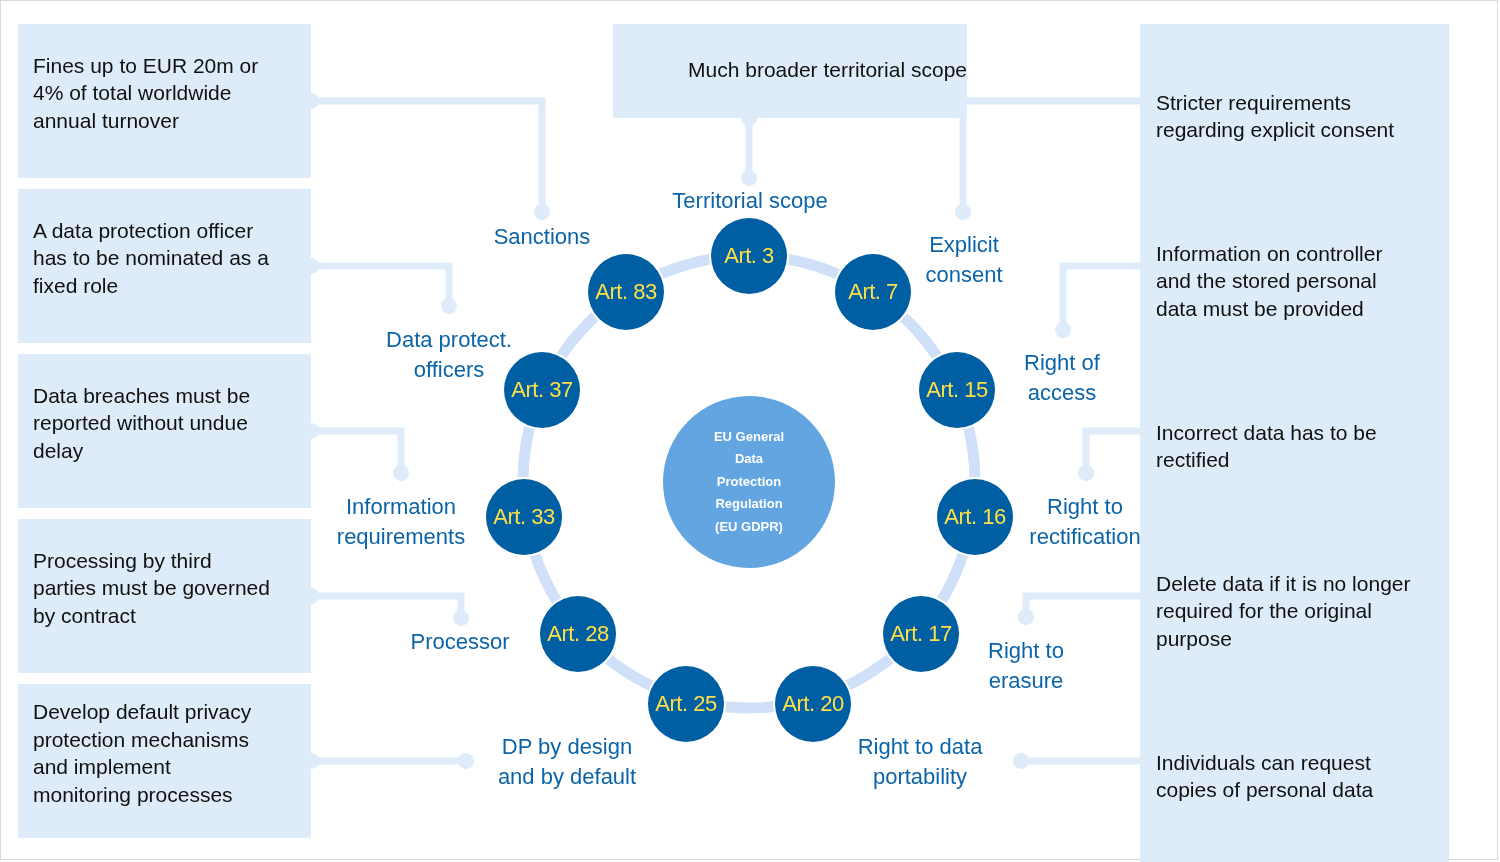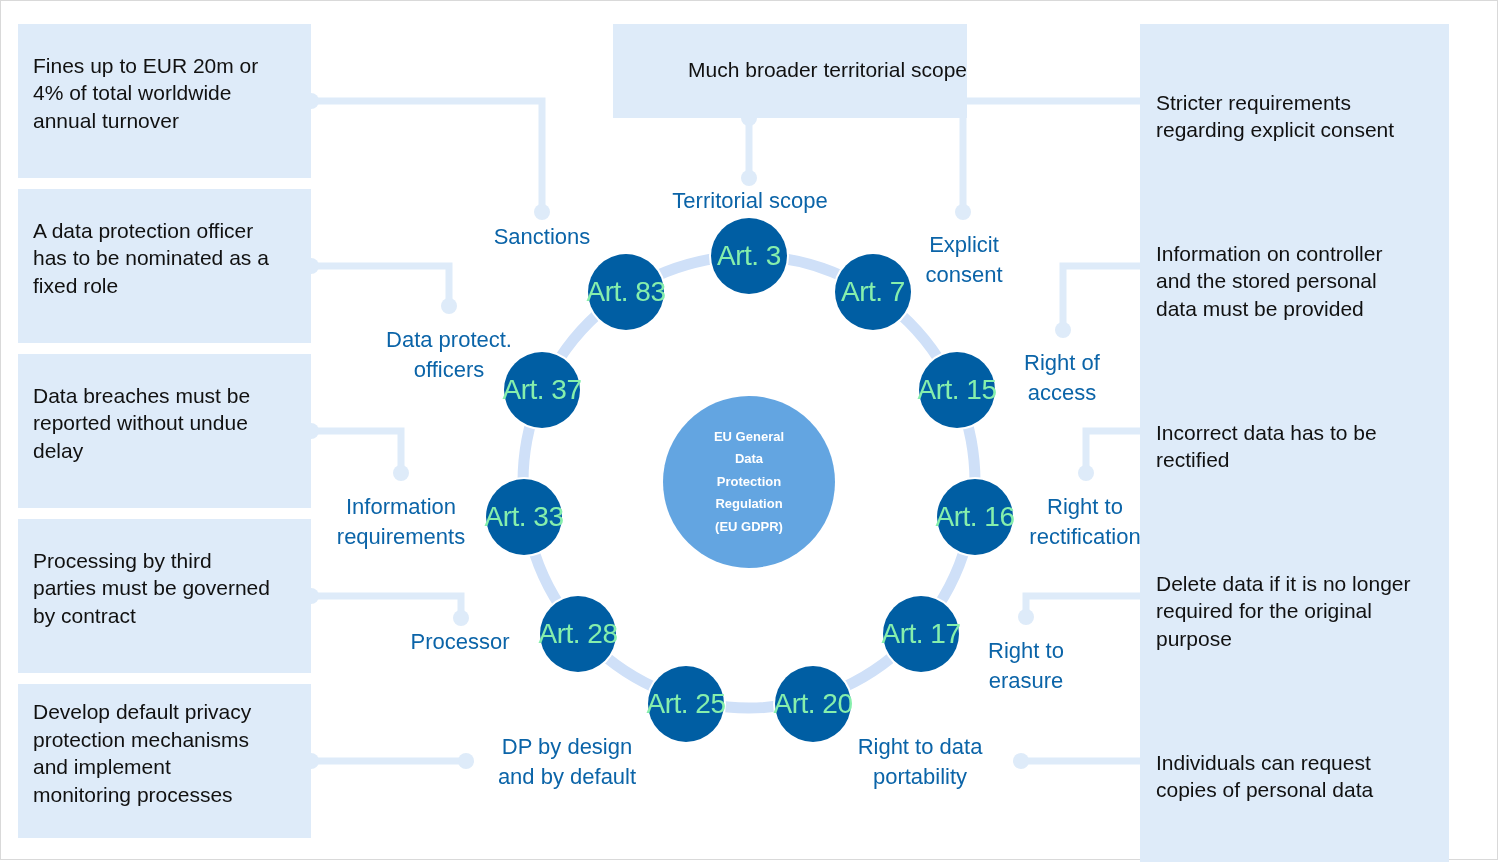--- a/index.html
+++ b/index.html
@@ -4,21 +4,21 @@
 <style>
   html, body { margin: 0; padding: 0; background: #ffffff; }
   body { width: 1500px; height: 862px; position: relative; overflow: hidden; font-family: "Liberation Sans", sans-serif; }
   .frame { position: absolute; left: 0; top: 0; width: 1498px; height: 860px; border: 1px solid #d9d9d9; box-sizing: border-box; }
   .box { position: absolute; background: #deebf9; color: #111; font-size: 21px; line-height: 27.5px; box-sizing: border-box; display: flex; align-items: center; }
   .box span { display: block; white-space: pre-line; }
   .box.left { left: 18px; width: 293px; height: 154px; padding: 0 10px 16px 15px; }
   .box.right { left: 1140px; width: 309px; height: 184px; padding: 0 10px 0 16px; }
   .box.top { left: 573px; top: 24px; width: 354px; height: 94px; justify-content: flex-end; padding-bottom: 2px; margin-left: 40px; }
   .label { position: absolute; color: #0b64a8; font-weight: normal; font-size: 22px; line-height: 30px; text-align: center; white-space: pre-line; transform: translate(-50%, -50%); }
-  .art { position: absolute; width: 76px; height: 76px; border-radius: 50%; background: #005ea3; color: #86efac; font-size: 28px; display: flex; align-items: center; justify-content: center; transform: translate(-50%, -50%); letter-spacing: -0.5px; white-space: nowrap; box-shadow: 0 0 0 2px #ffffff; }
+  .art { position: absolute; width: 76px; height: 76px; border-radius: 50%; background: #005ea3; color: #fde047; font-size: 22px; display: flex; align-items: center; justify-content: center; transform: translate(-50%, -50%); letter-spacing: -0.5px; white-space: nowrap; box-shadow: 0 0 0 2px #ffffff; }
   .center { position: absolute; left: 749px; top: 482px; width: 172px; height: 172px; border-radius: 50%; background: #63a5e1; color: #fff; font-weight: bold; font-size: 13px; line-height: 22.5px; text-align: center; display: flex; align-items: center; justify-content: center; transform: translate(-50%, -50%); white-space: pre-line; }
   svg.lines { position: absolute; left: 0; top: 0; }
 </style>
 </head>
 <body>
 
 <div class="frame"></div>
 
 <svg class="lines" width="1500" height="862">
 

